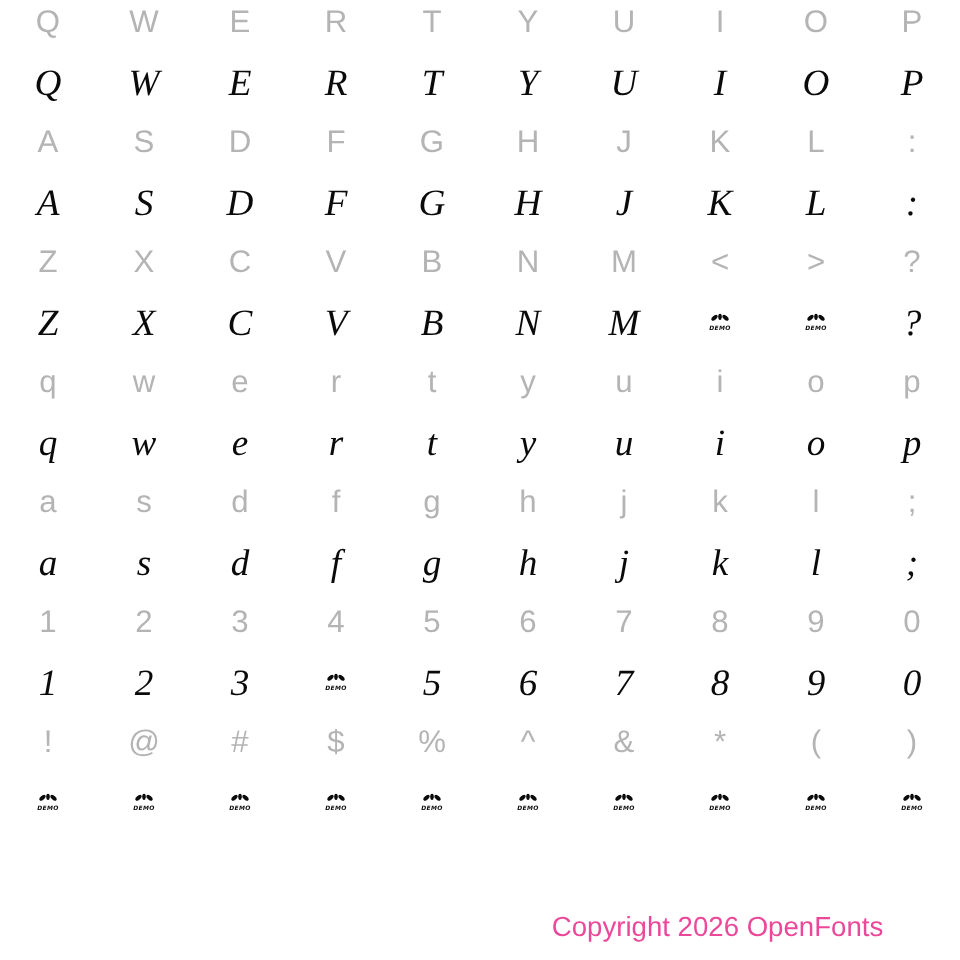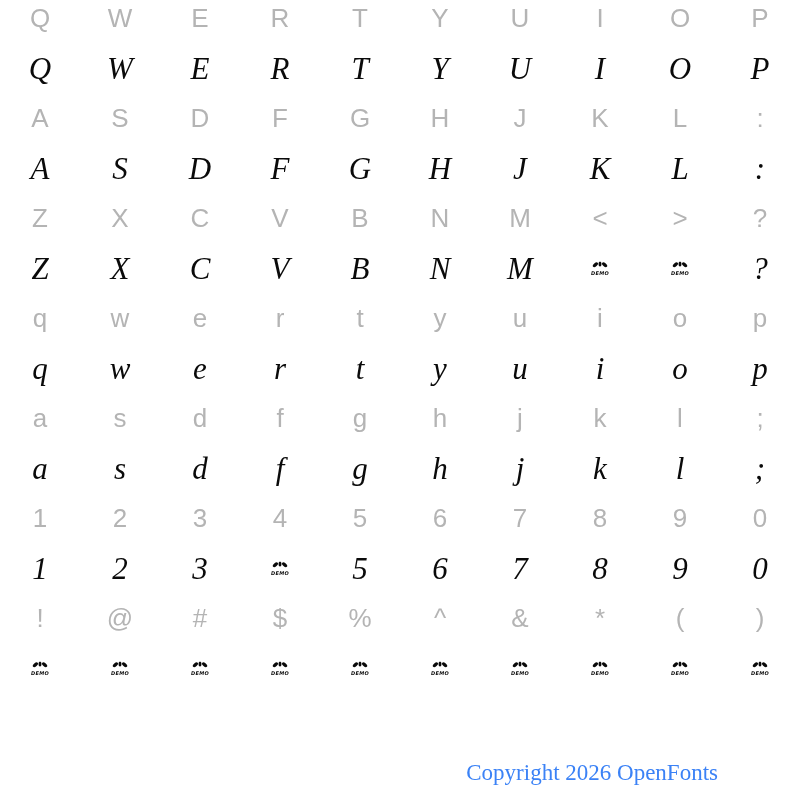--- a/index.html
+++ b/index.html
@@ -51,26 +51,26 @@
   }
   .demo-label {
     font-family: "DejaVu Sans", sans-serif;
     font-weight: 700;
     font-size: 5px;
     letter-spacing: 0.3px;
     fill: currentColor;
   }
   .footer-copyright {
     position: absolute;
-    right: 82px;
+    right: 64px;
     bottom: 14px;
-    font-family: Liberation Serif, serif;
+    font-family: Liberation Sans, sans-serif;
     font-size: 23px;
     font-weight: 400;
-    color: #3b82f6;
+    color: #ec4899;
     white-space: nowrap;
   }
 </style>
 </head>
 <body>
 
 <div class="glyph-grid">
     <div class="glyph-row row-reference">
       <div class="glyph-cell">
         <span class="glyph-char">Q</span>

